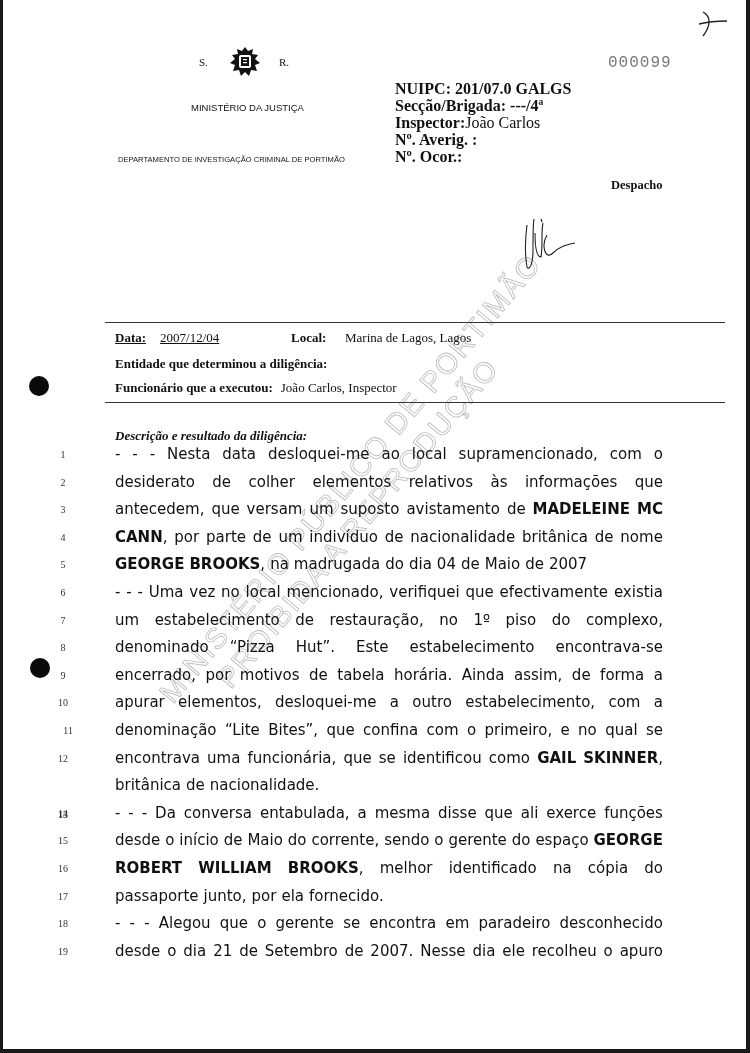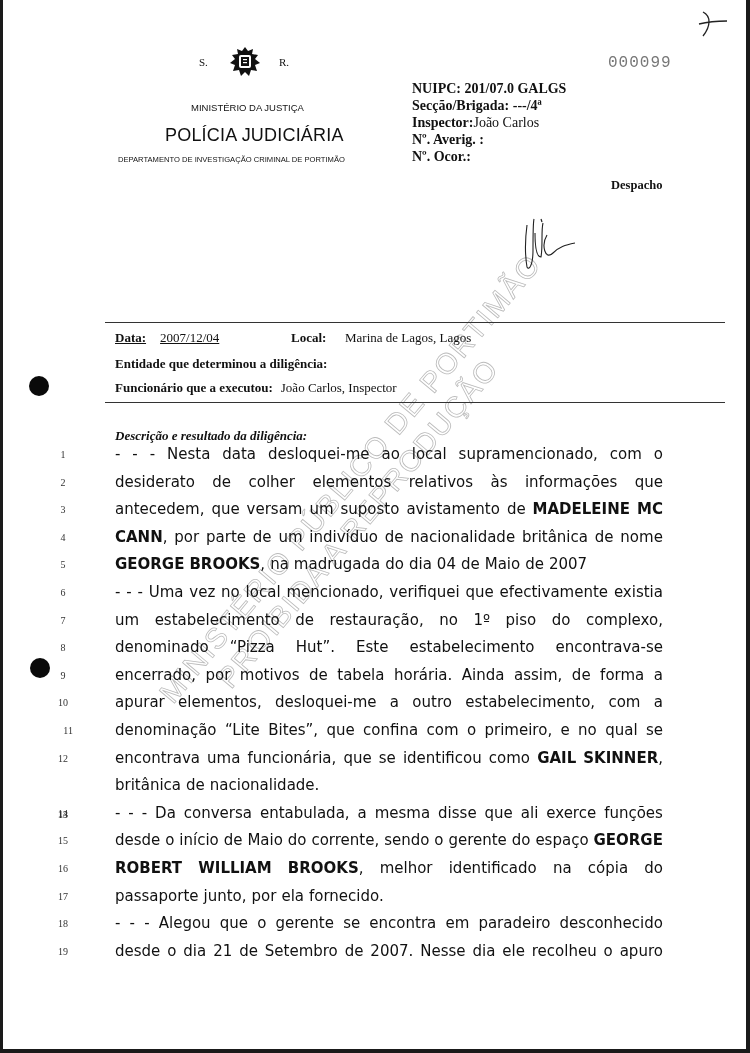--- a/index.html
+++ b/index.html
@@ -20,21 +20,21 @@
 
     
     .emblem { left: 226px; top: 46px; width: 32px; height: 32px; }
     .sr-s { left: 196px; top: 56px; font-size: 11px; }
     .sr-r { left: 276px; top: 56px; font-size: 11px; }
     .ministry { left: 188px; top: 102px; font-family: "Liberation Sans", sans-serif; font-size: 9.5px; }
     .policia { left: 162px; top: 125px; font-family: "Liberation Sans", sans-serif; font-size: 18px; letter-spacing: 0.2px; }
     .dept { left: 115px; top: 155px; font-family: "Liberation Sans", sans-serif; font-size: 7.6px; }
 
     
-    .case-info { left: 409px; top: 80px; font-size: 14px; line-height: 17px; }
+    .case-info { left: 392px; top: 80px; font-size: 16px; line-height: 17px; }
     .case-info b { font-weight: bold; }
     .stamp { left: 605px; top: 54px; font-family: "Liberation Mono", monospace; font-size: 16px; color: #777; letter-spacing: 1px; }
     .despacho { left: 608px; top: 178px; font-weight: bold; font-size: 12.5px; }
     .signature { left: 510px; top: 205px; width: 90px; height: 70px; }
 
     
     .doc-title { left: 269px; top: 278px; font-weight: bold; font-size: 13px; letter-spacing: 0.3px; }
     .doc-title .big { font-size: 15px; }
 
     
@@ -91,21 +91,20 @@
   <span class="abs sr-s">S.</span>
   <svg class="abs emblem" viewBox="0 0 32 32">
     <path d="M16 1 L19 5 L24 3 L23 8 L29 9 L26 13 L31 17 L26 19 L28 25 L22 24 L20 30 L16 26 L12 30 L10 24 L4 25 L6 19 L1 17 L6 13 L3 9 L9 8 L8 3 L13 5 Z" fill="#111"></path>
     <rect x="10" y="9" width="12" height="13" rx="2" fill="#fff"></rect>
     <rect x="12" y="11" width="8" height="9" fill="#111"></rect>
     <rect x="14" y="13" width="4" height="1.2" fill="#fff"></rect>
     <rect x="14" y="16" width="4" height="1.2" fill="#fff"></rect>
   </svg>
   <span class="abs sr-r">R.</span>
   <span class="abs ministry">MINISTÉRIO DA JUSTIÇA</span>
-  <span class="abs policia">POLÍCIA JUDICIÁRIA</span>
   <span class="abs dept">DEPARTAMENTO DE INVESTIGAÇÃO CRIMINAL DE PORTIMÃO</span>
 
   <span class="abs stamp">000099</span>
 
   <div class="abs case-info">
     <div><b>NUIPC:</b> <b>201/07.0 GALGS</b></div>
     <div><b>Secção/Brigada:</b> <b>---/4ª</b></div>
     <div><b>Inspector:</b><span>João Carlos</span></div>
     <div><b>Nº. Averig. :</b><span></span></div>
     <div><b>Nº. Ocor.:</b><span></span></div>

